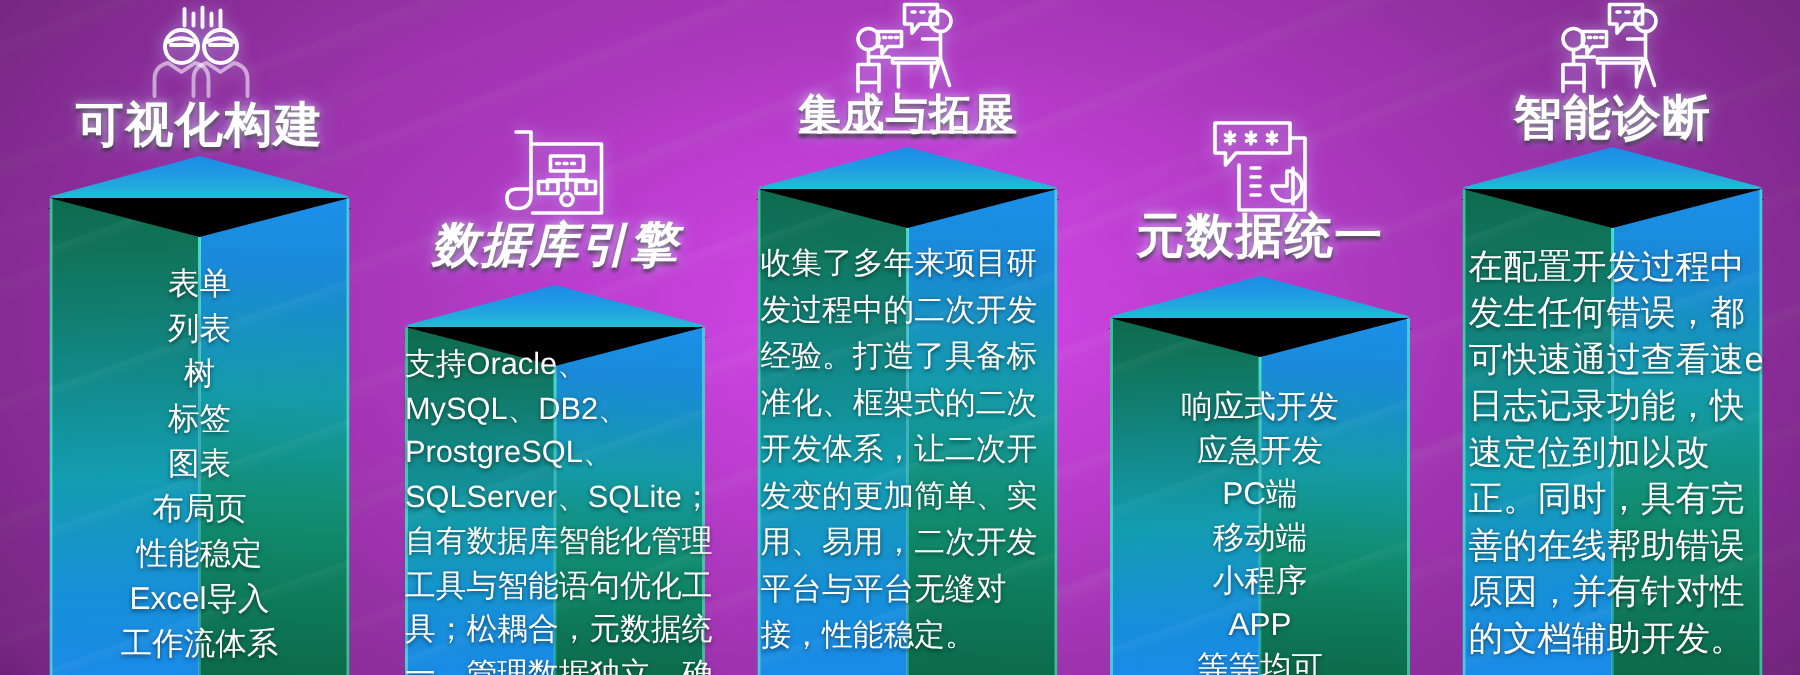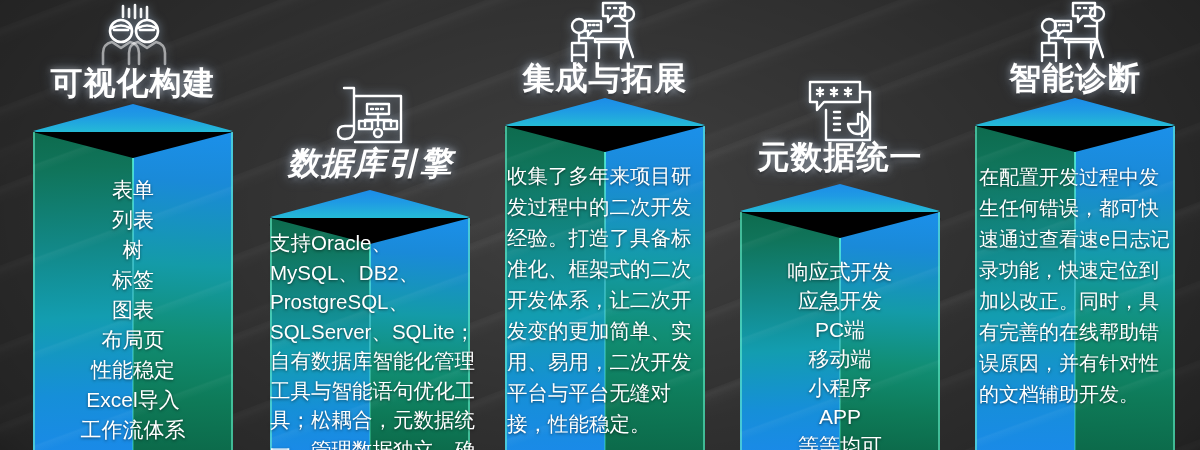--- a/index.html
+++ b/index.html
@@ -10,21 +10,21 @@
     height: 450px;
     overflow: hidden;
     background: #000000;
     font-family: "Liberation Sans", "DejaVu Sans", sans-serif;
   }
 
   #stage {
     position: relative;
     width: 1200px;
     height: 450px;
-    background: #404040;
+    background: #d946ef;
     overflow: hidden;
   }
 
   
   .bg-streaks {
     position: absolute;
     inset: -200px -100px;
     background:
       repeating-linear-gradient(
         159deg,
@@ -284,21 +284,21 @@
         <circle cx="68" cy="14" r="7"></circle>
         <path d="M68 21 v18 M68 26 h-12 M68 39 l-6 18 M68 39 l6 18"></path>
         <circle cx="20" cy="26" r="7"></circle>
         <path d="M20 33 v10 M20 38 h14"></path>
         <path d="M13 43 h14 v12 h-14 z"></path>
         <path d="M13 55 v6 M27 55 v6"></path>
         <path d="M36 39 h30 v3 h-30 z"></path>
         <path d="M40 42 v16 M62 42 v16"></path>
       </svg>
     </div>
-    <div class="pillar-title" style="top:57px; font-size:32px;">集成与拓展</div>
+    <div class="pillar-title" style="top:57px; font-size:28px;text-decoration:underline;">集成与拓展</div>
     <div class="pillar-cap-shadow" style="top:104px;"></div>
     <div class="pillar-cap" style="top:98px;"></div>
     <div class="pillar-box" style="top:126px; height:324px;">
       <div class="face face-left"></div>
       <div class="face face-right"></div>
       <div class="box-sheen"></div>
       <div class="box-top-notch"></div>
       <div class="box-seam"></div>
       <div class="box-outline-l"></div>
       <div class="box-outline-r"></div>
@@ -362,16 +362,16 @@
     <div class="pillar-cap" style="top:98px;"></div>
     <div class="pillar-box" style="top:126px; height:324px;">
       <div class="face face-left"></div>
       <div class="face face-right"></div>
       <div class="box-sheen"></div>
       <div class="box-top-notch"></div>
       <div class="box-seam"></div>
       <div class="box-outline-l"></div>
       <div class="box-outline-r"></div>
     </div>
-    <div class="pillar-text" style="top:162px; left:4px; right:-2px; font-size:20px; line-height:31px; text-align:left; white-space:normal;">在配置开发过程中发生任何错误，都可快速通过查看速e日志记录功能，快速定位到加以改正。同时，具有完善的在线帮助错误原因，并有针对性的文档辅助开发。</div>
+    <div class="pillar-text" style="top:162px; left:4px; right:-2px; font-size:23px; line-height:31px; text-align:left; white-space:normal;">在配置开发过程中发生任何错误，都可快速通过查看速e日志记录功能，快速定位到加以改正。同时，具有完善的在线帮助错误原因，并有针对性的文档辅助开发。</div>
   </div>
 
 </div>
 
 </body></html>

